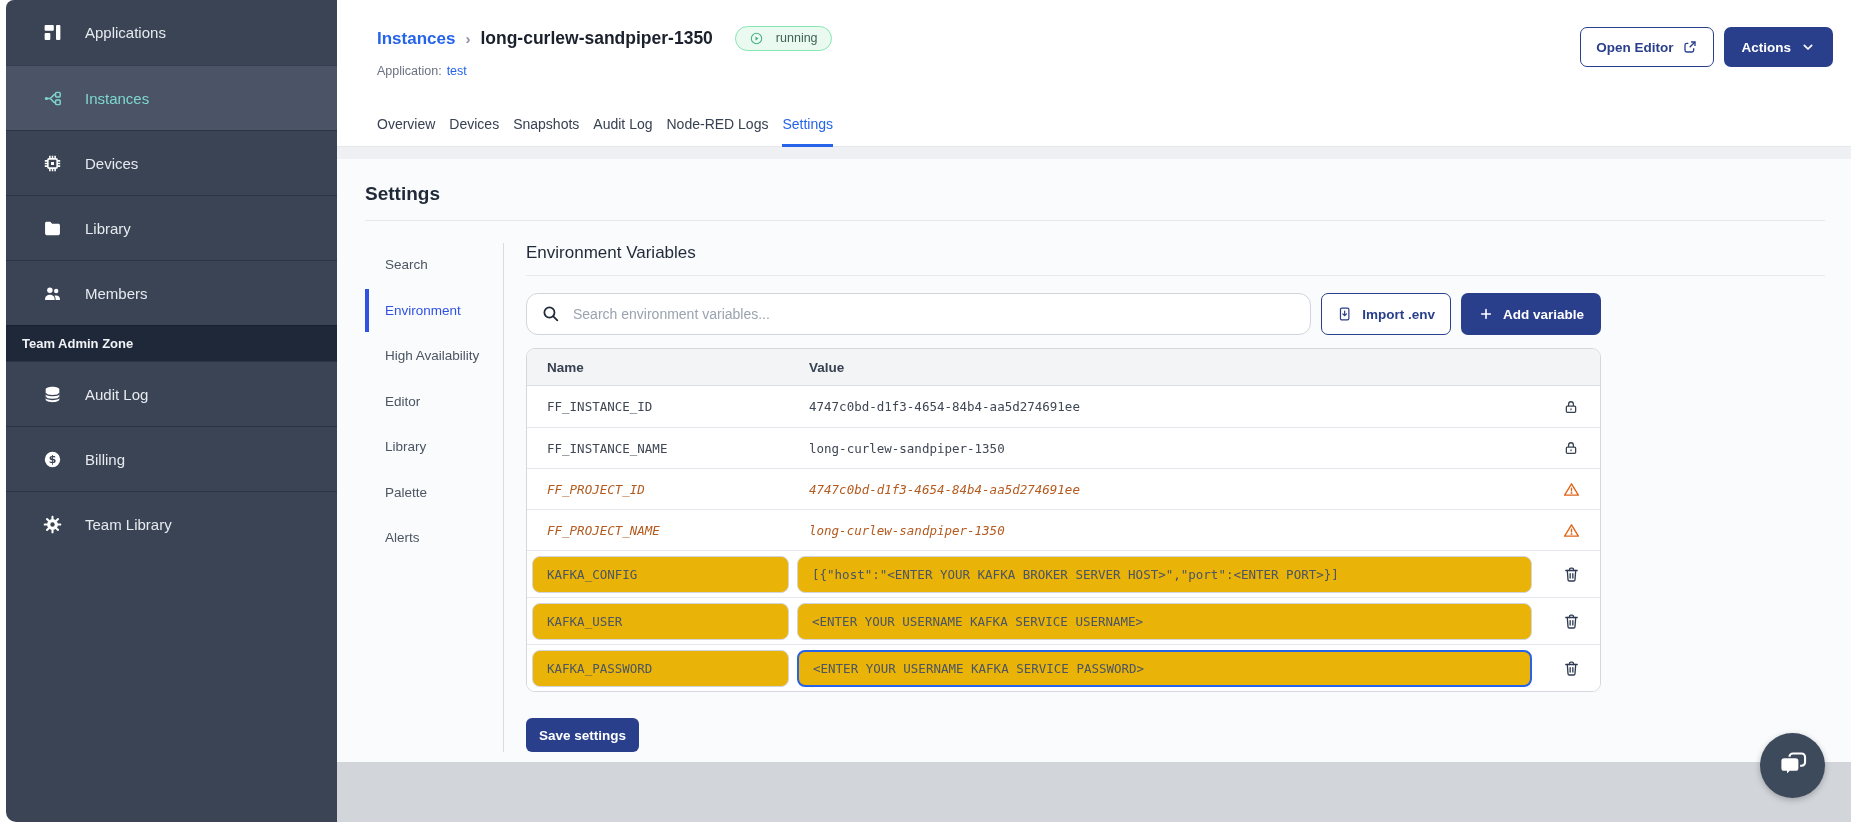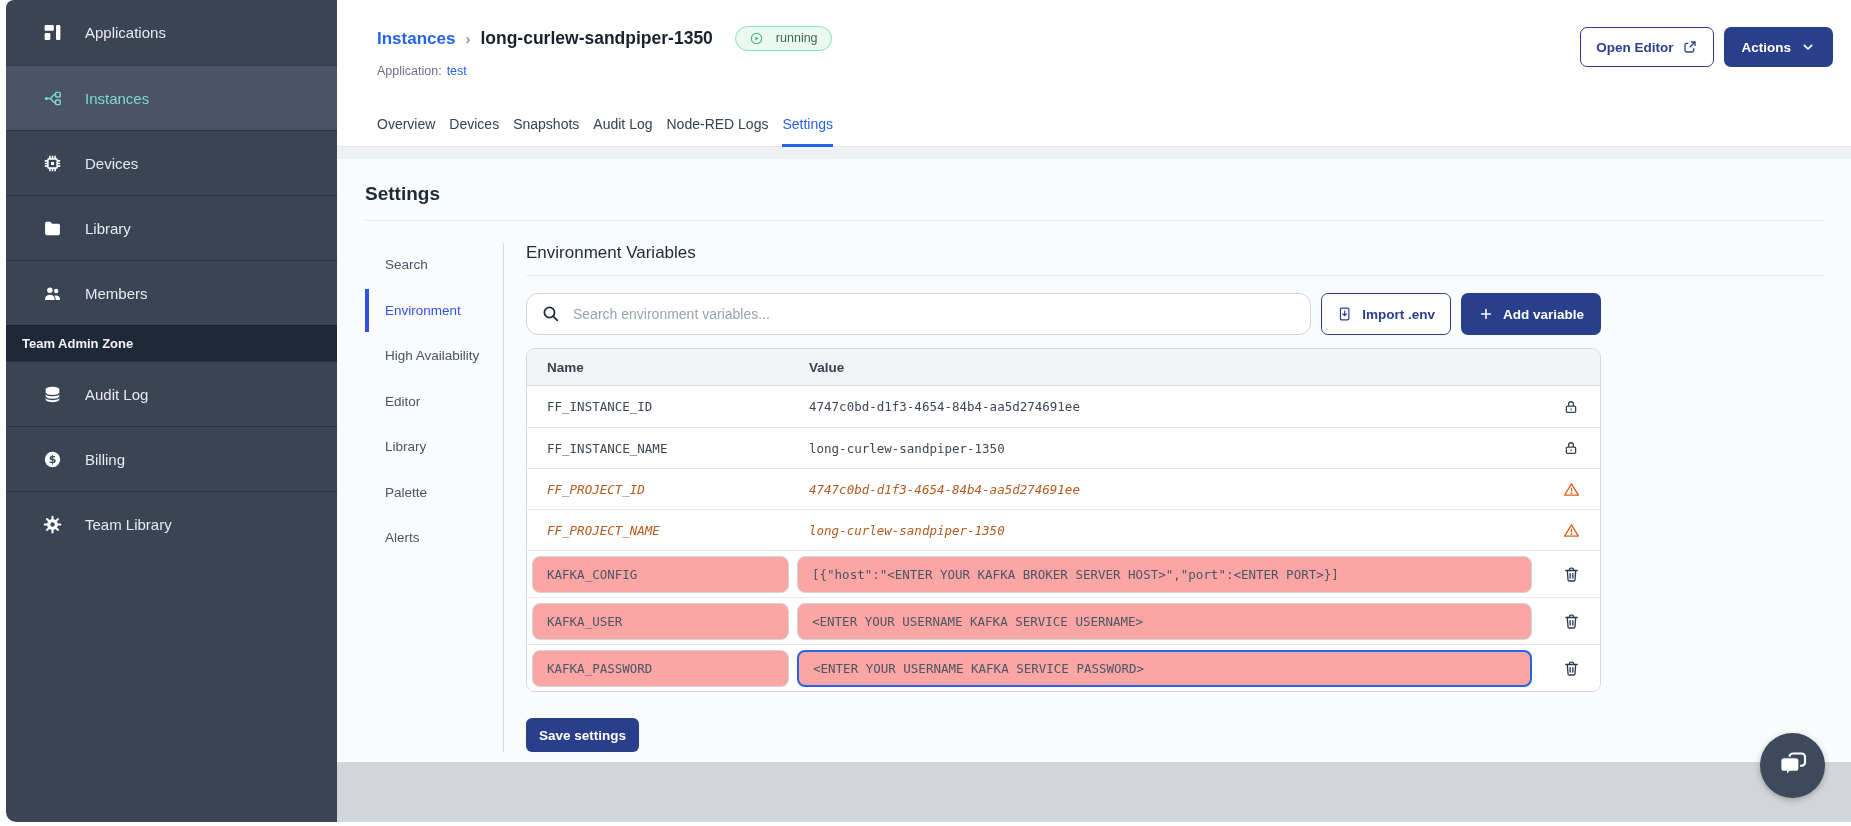--- a/index.html
+++ b/index.html
@@ -55,21 +55,21 @@
   .thead .h-name{padding-left:20px}
   .thead .h-value{padding-left:14px}
   .trow{display:grid;grid-template-columns:268px 1fr 58px;align-items:center;min-height:41px;border-top:1px solid #e4e7eb;background:#fff}
   #tbody .trow:first-child{border-top:none}
   .mono{font-family:"DejaVu Sans Mono",monospace;font-size:12.5px;color:#3f4754;white-space:nowrap;overflow:hidden;text-overflow:ellipsis}
   .cell-name>.mono{padding-left:20px}
   .cell-value>.mono{padding-left:14px}
   .trow.deprecated .mono{color:var(--dep-text);font-style:italic}
   .trow.editable{min-height:47px}
   .cell-name,.cell-value{display:flex;align-items:center;min-width:0}
-  input.mini{font-family:"DejaVu Sans Mono",monospace;font-size:12.5px;color:#4b5563;height:37px;border:1px solid #d1d5db;border-radius:8px;background:#fca5a5;outline:none;padding:0 14px;min-width:0}
+  input.mini{font-family:"DejaVu Sans Mono",monospace;font-size:12.5px;color:#4b5563;height:37px;border:1px solid #d1d5db;border-radius:8px;background:#eab308;outline:none;padding:0 14px;min-width:0}
   .cell-name input.mini{flex:1;margin:4px 6px 4px 5px}
   .cell-value input.mini{flex:1;margin:4px 10px 4px 2px}
   input.mini.focused{border:2px solid var(--focus)}
   .cell-icon{display:flex;justify-content:center;align-items:center}
   .row-ico{width:18px;height:18px;color:#3a4352}
   .row-ico.warn{width:19px;height:19px;color:var(--warn)}
   .trash-btn{background:none;border:none;width:19px;height:19px;color:#2e3a52;cursor:pointer;padding:0}
   .btn.save{margin-top:26px;height:34px;padding:0 13px;border-radius:6px}
   .bottom{height:60px;background:var(--bottom-strip);flex:none}
   .chat-fab{position:absolute;right:26px;bottom:28px;width:65px;height:65px;border-radius:50%;background:var(--chat-bg);display:flex;align-items:center;justify-content:center;box-shadow:0 2px 6px rgba(0,0,0,.25);cursor:pointer}

